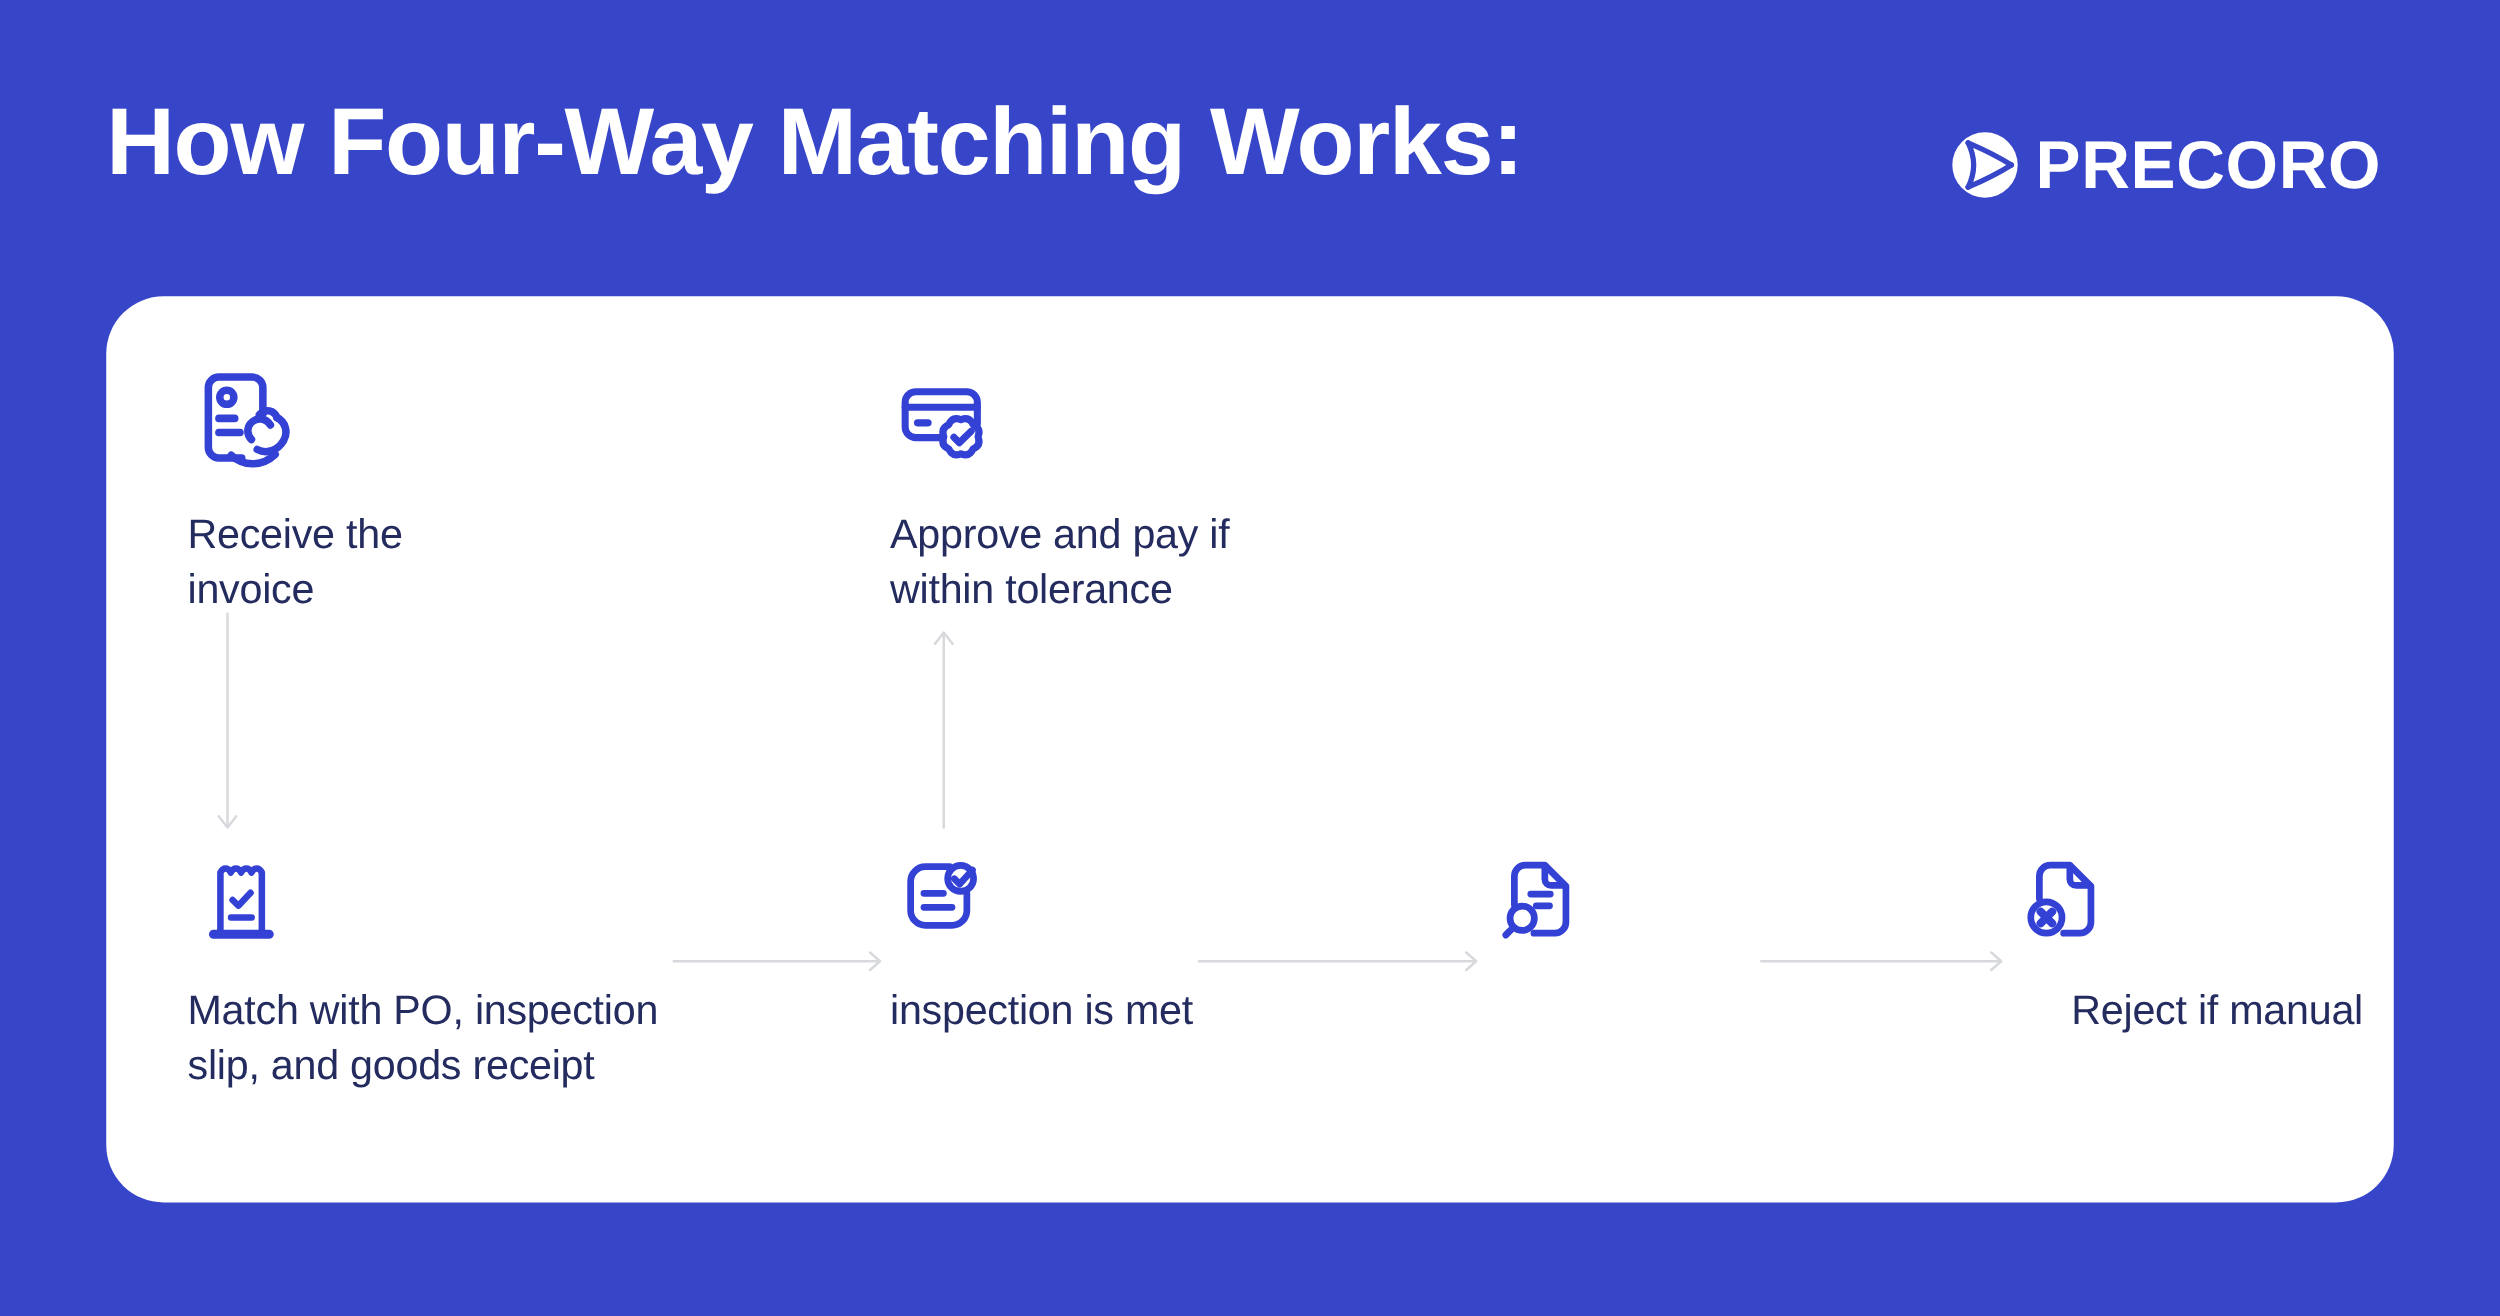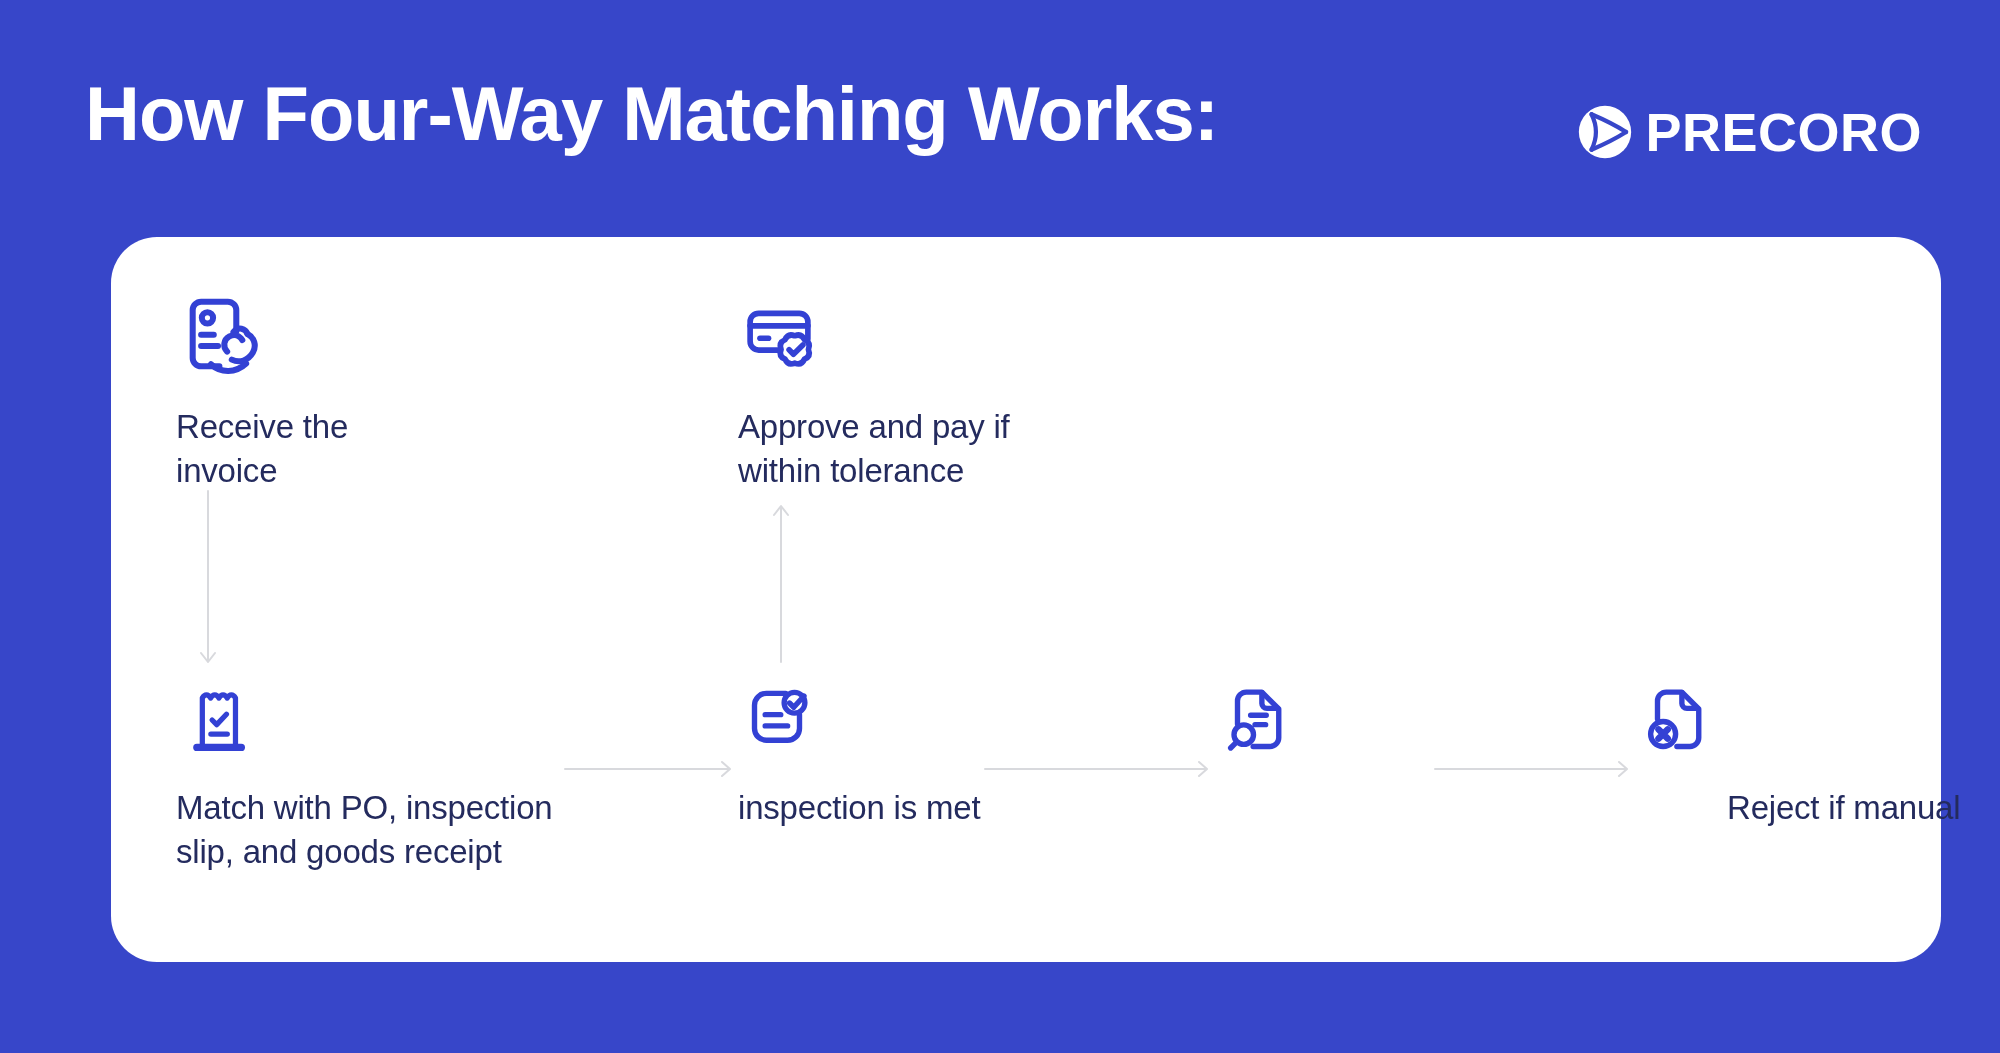--- a/index.html
+++ b/index.html
@@ -7,25 +7,25 @@
   body {
     position:relative; overflow:hidden;
     background: var(--background, #3746C9);
     font-family: "Liberation Sans", sans-serif;
   }
   .title {
     position:absolute; left:85px; top:72px;
     color:#ffffff; font-size:76px; font-weight:700;
     letter-spacing:-1px; line-height:1.1; white-space:nowrap;text-align:center;
   }
-  .logo { position:absolute; top:101px; right:78px; display:flex; align-items:center; gap:13px; }
+  .logo { position:absolute; top:101px; right:95px; display:flex; align-items:center; gap:13px; }
   .logo-text { color:#ffffff; font-size:54px; font-weight:700; letter-spacing:0.5px; }
   .card {
     position:absolute; left:85px; top:237px; width:1830px; height:725px;
-    background: var(--card, #ffffff); border-radius:46px;margin-left:26px;
+    background: var(--card, #ffffff); border-radius:46px;
   }
   .icon { position:absolute; }
   .label {
     position:absolute; font-size:33px; line-height:44px;
     color: var(--text, #242B5E); letter-spacing:-0.2px; white-space:nowrap;
   }
   svg.arrow { position:absolute; }
 </style>
 </head>
 <body>
@@ -107,21 +107,21 @@
     <circle cx="23" cy="44.5" r="7.8"></circle>
     <path d="M17.2,50.5 l-4.7,4.7"></path>
   </svg>
 
   <svg class="icon" style="left:1524px; top:442px" width="80" height="80" viewBox="0 0 64 64" fill="none" stroke="var(--icon, #3341D4)" stroke-width="4.3" stroke-linecap="round" stroke-linejoin="round">
     <path d="M33.5,54 H44 a7,7 0 0 0 7,-7 V24 L37.5,10.5 H25 a7,7 0 0 0 -7,7 V32"></path>
     <path d="M37.5,11 v8.5 a4,4 0 0 0 4,4 H50"></path>
     <circle cx="22.5" cy="44" r="10"></circle>
     <path d="M18.8,40.3 l7.4,7.4 M26.2,40.3 l-7.4,7.4" stroke-width="5.2"></path>
   </svg>
-  <div class="label" style="left:1616px; top:549px">
+  <div class="label" style="left:1572px; top:549px">
     <div>Reject if manual</div>
   </div>
 
   <svg class="arrow" style="left:452px; top:521px" width="175" height="22" viewBox="0 0 175 22" fill="none" stroke="var(--arrow, #D8D9DD)" stroke-width="2" stroke-linecap="round" stroke-linejoin="round">
     <path d="M2,11 H166 M159,4 L167,11 L159,18"></path>
   </svg>
   <svg class="arrow" style="left:872px; top:521px" width="232" height="22" viewBox="0 0 232 22" fill="none" stroke="var(--arrow, #D8D9DD)" stroke-width="2" stroke-linecap="round" stroke-linejoin="round">
     <path d="M2,11 H223 M216,4 L224,11 L216,18"></path>
   </svg>
   <svg class="arrow" style="left:1322px; top:521px" width="202" height="22" viewBox="0 0 202 22" fill="none" stroke="var(--arrow, #D8D9DD)" stroke-width="2" stroke-linecap="round" stroke-linejoin="round">

